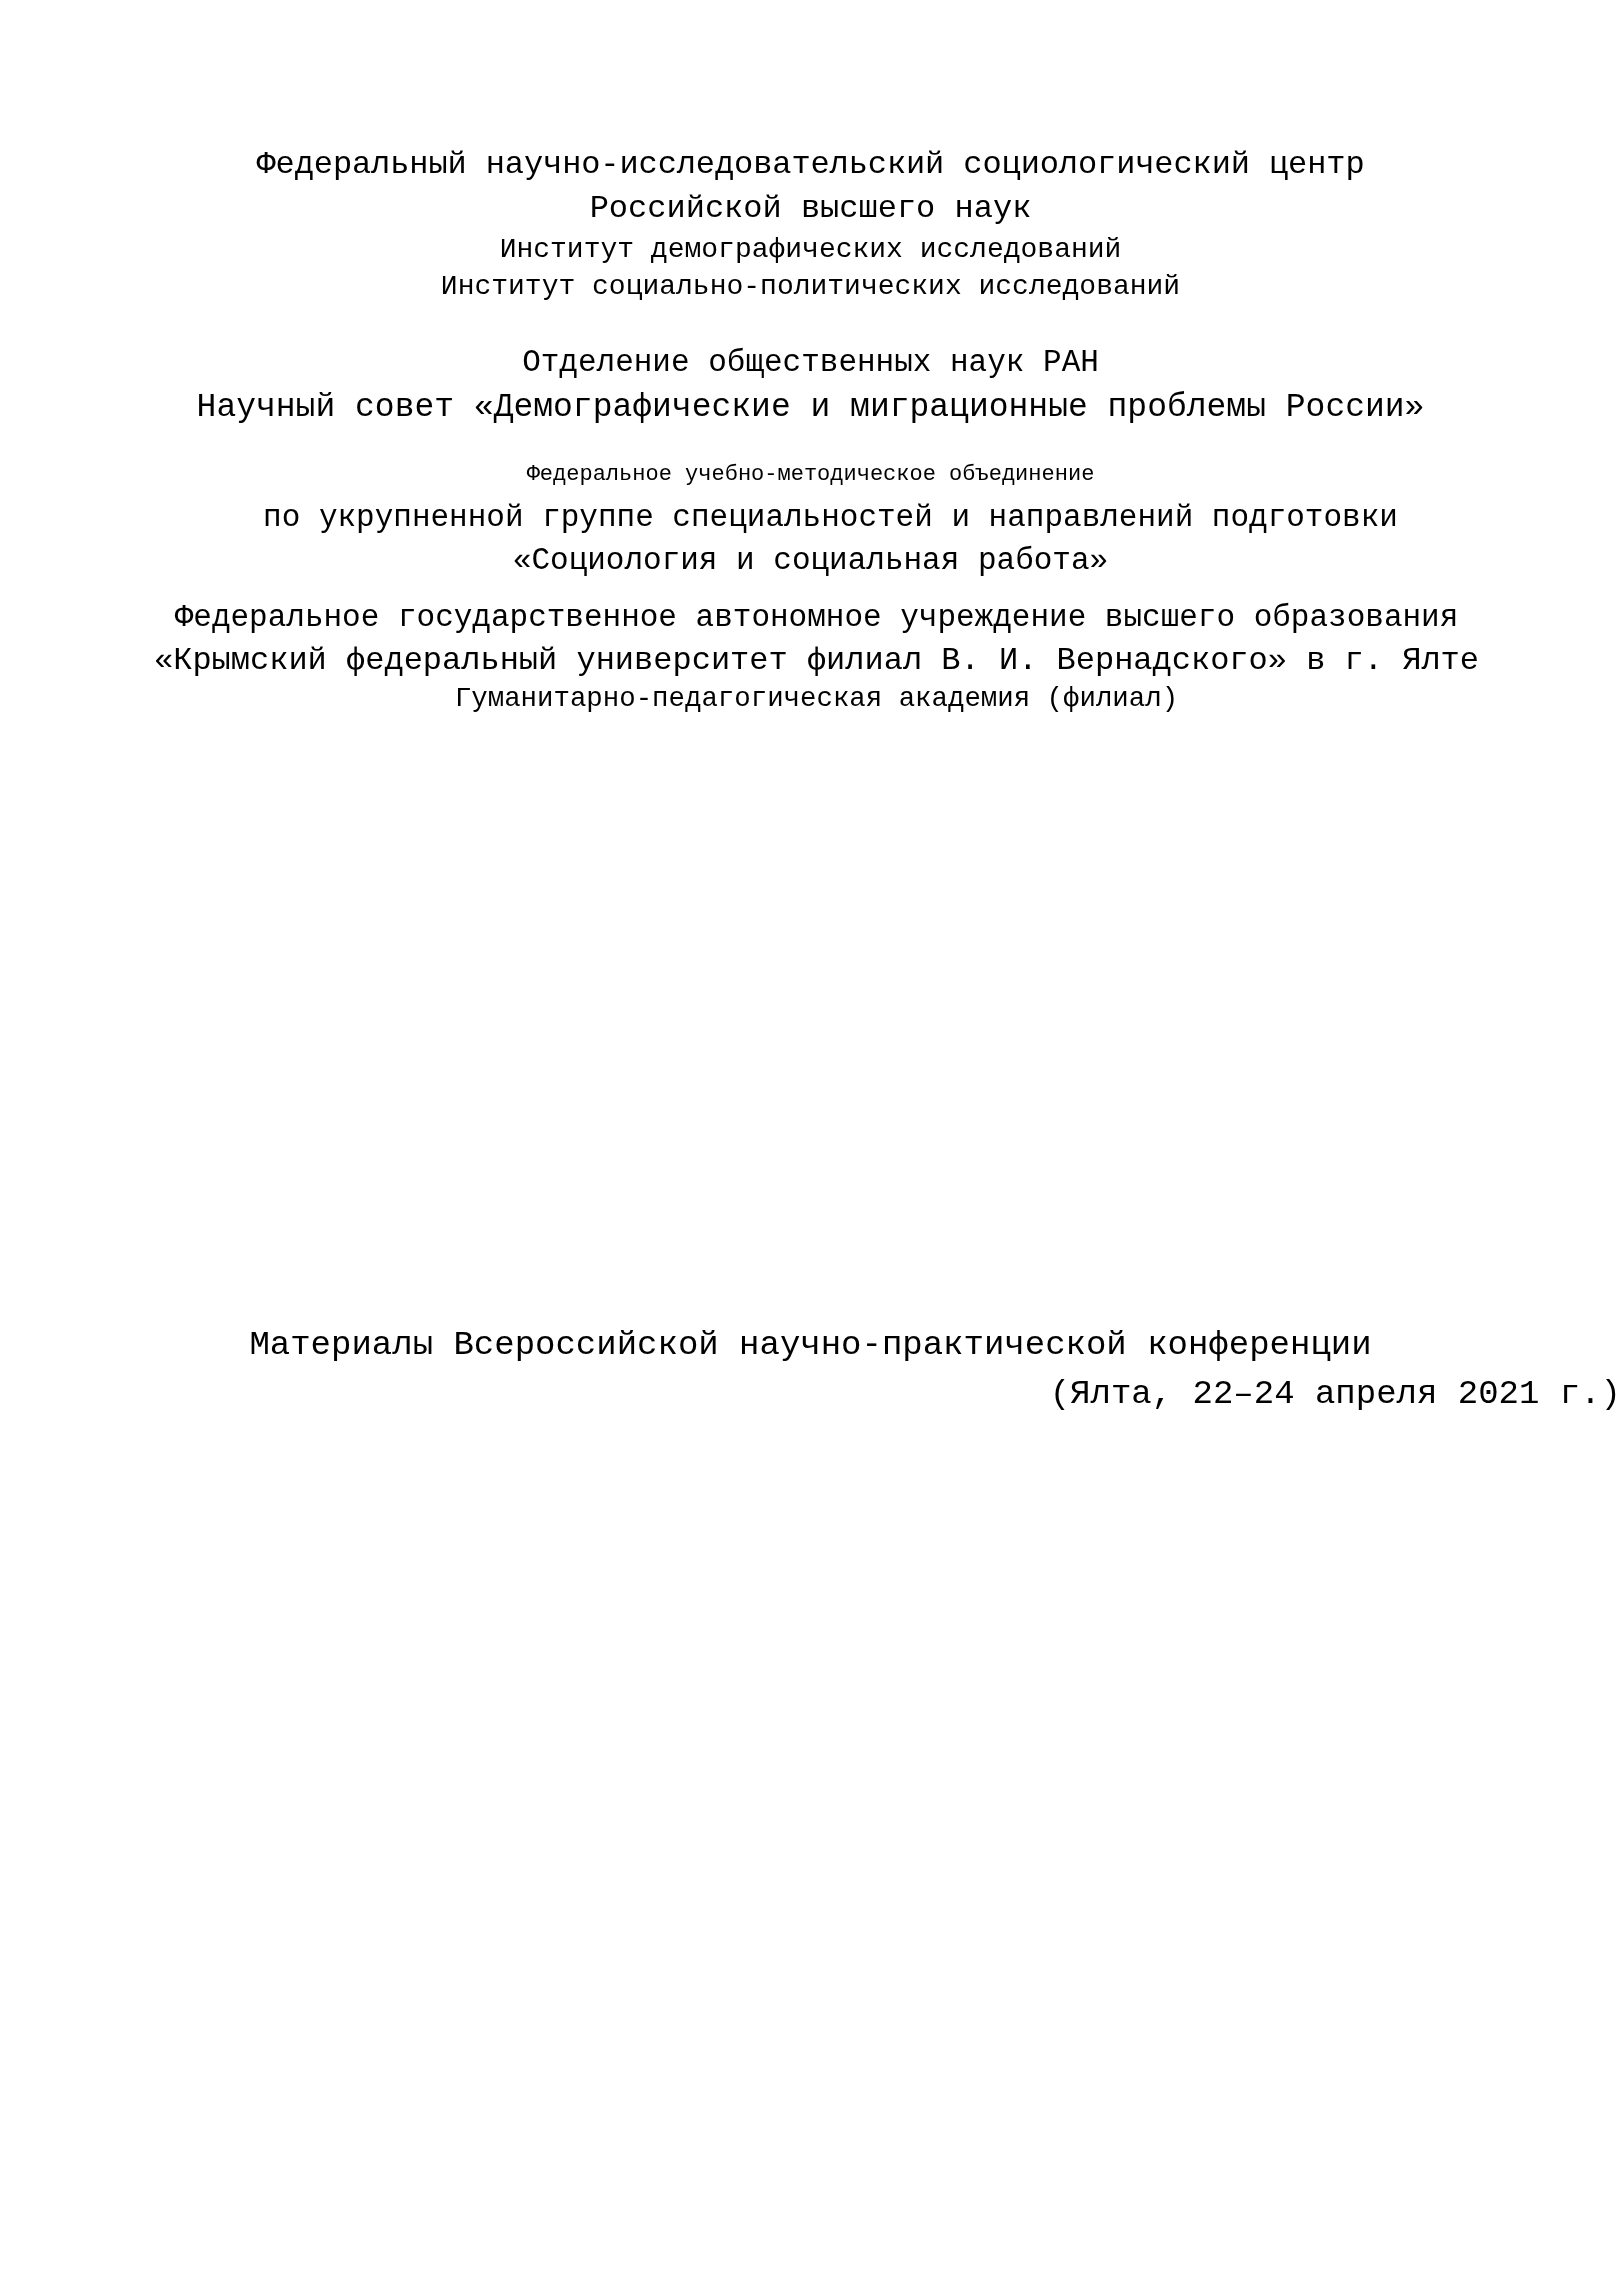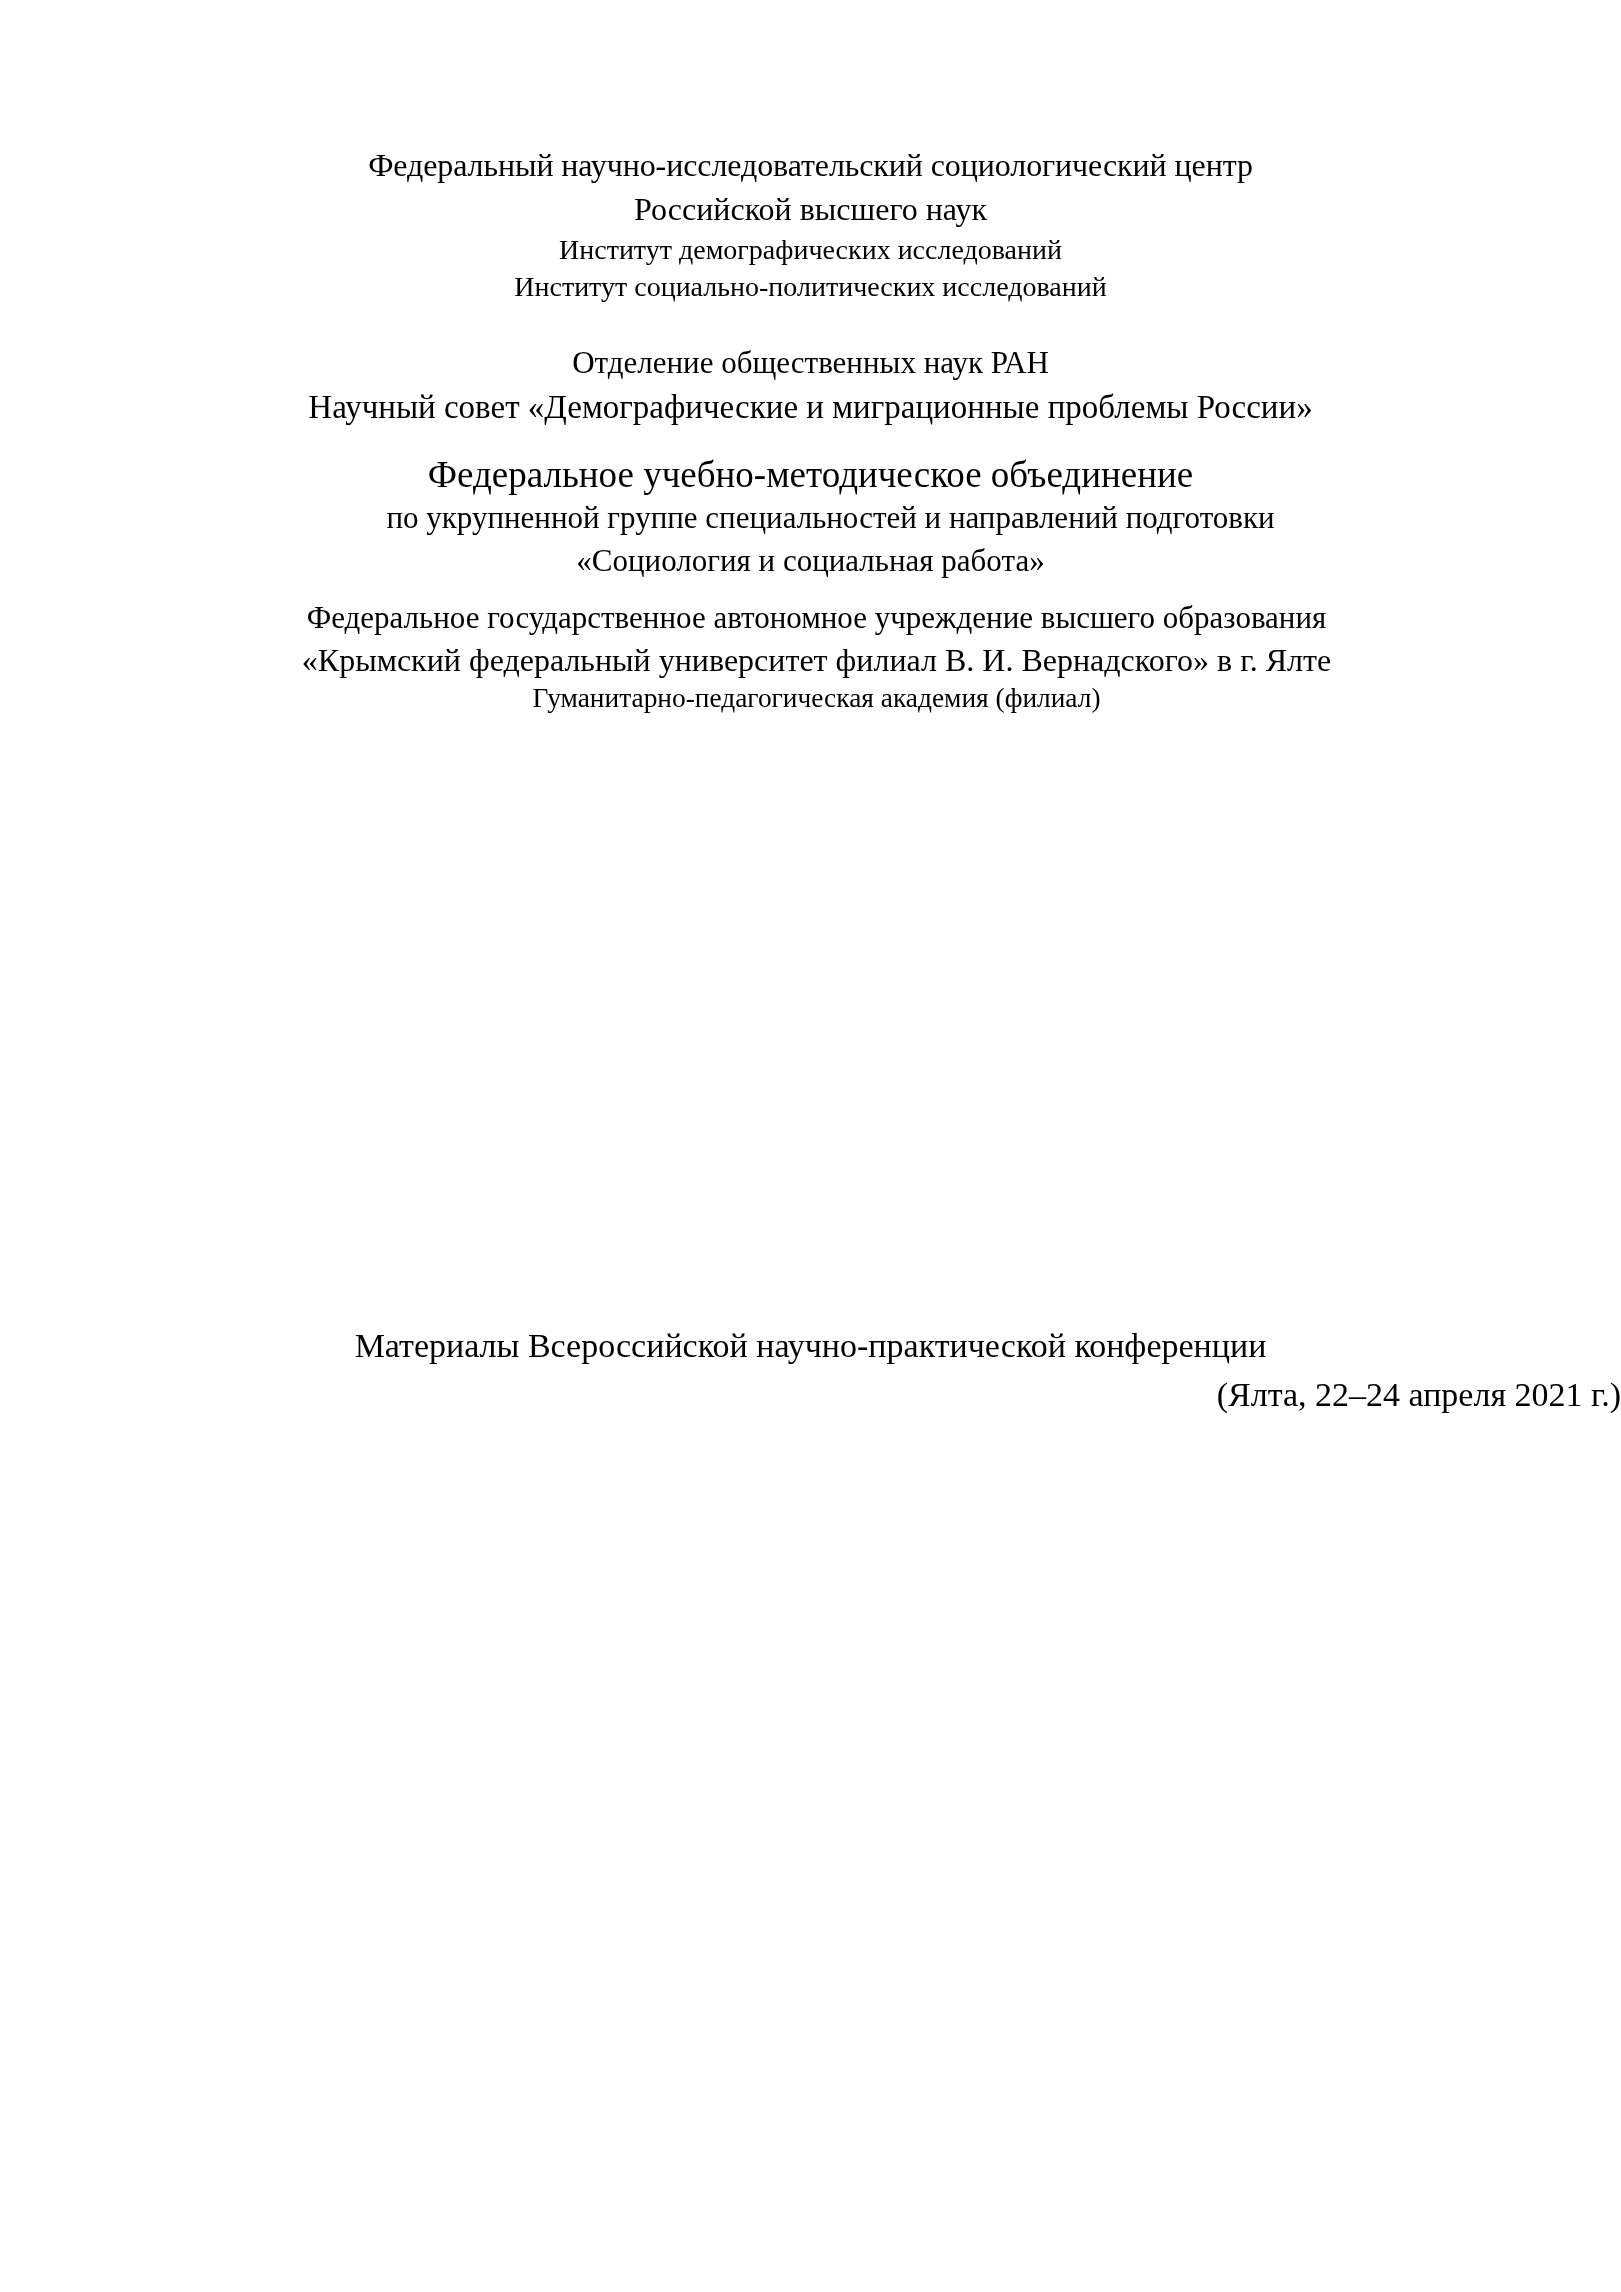--- a/index.html
+++ b/index.html
@@ -13,20 +13,21 @@
     color: #000000;
   }
   .page {
     position: relative;
     width: 1621px;
     height: 1648px;
     margin: 0 auto;
     background: #ffffff;
     overflow: hidden;
     box-sizing: border-box;
+    font-family: Liberation Mono, monospace;
   }
 
   
   .block {
     position: absolute;
     left: 0;
     right: 0;
     text-align: center;
   }
   .line {
@@ -56,21 +57,21 @@
     font-size: 31px;
     line-height: 44px;
   }
   .org-block-2 .l2 {
     font-size: 33px;
     line-height: 45px;
   }
 
   .org-block-3 { top: 453px; }
   .org-block-3 .l1 {
-    font-size: 37px;
+    font-size: 22px;
     line-height: 43px;
   }
   .org-block-3 .l2 {
     font-size: 31px;
     line-height: 43px;
     margin-left: 40px;
   }
   .org-block-3 .l3 {
     font-size: 31px;
     line-height: 43px;

